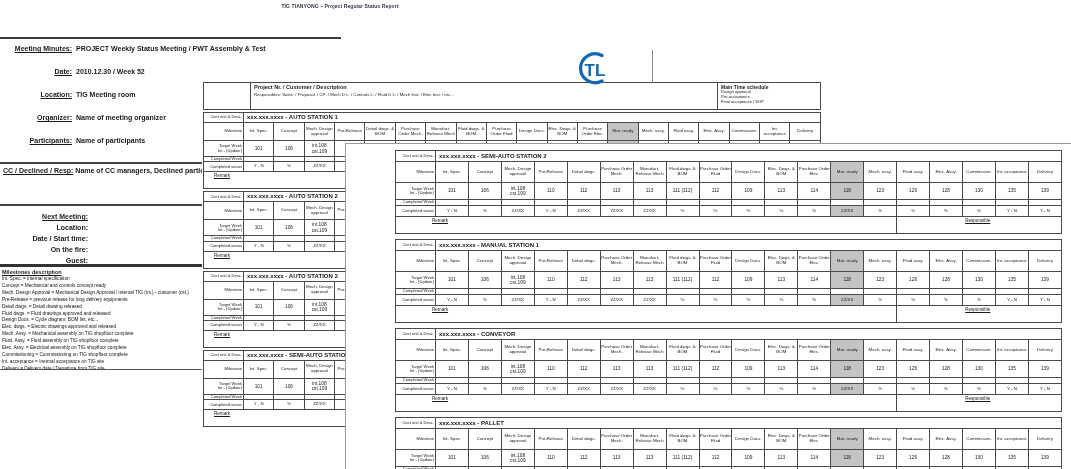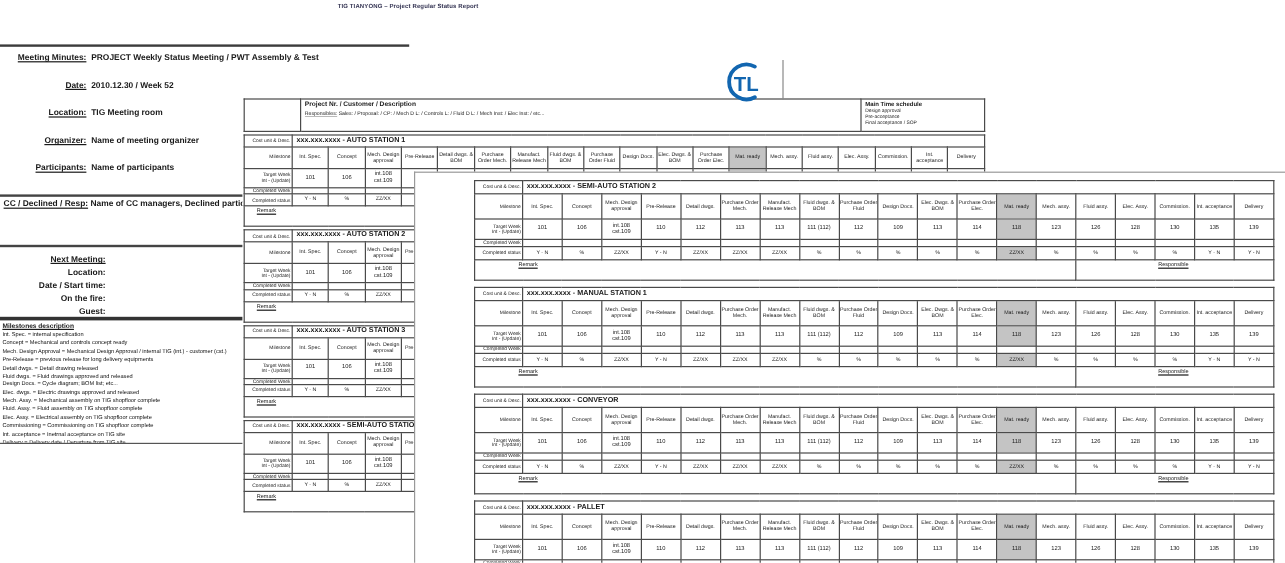--- a/index.html
+++ b/index.html
@@ -7,21 +7,21 @@
     width:1071px;height:469px;position:relative;overflow:hidden;
     background:#ffffff;font-family:"Liberation Sans",sans-serif;color:#1a1a1a;
   }
   .u{text-decoration:underline;}
 
   
   #slide-title{
     position:absolute;left:235px;top:3px;width:210px;text-align:center;
     font-size:5px;font-weight:bold;color:#333352;letter-spacing:.1px;
   }
-  #logo{position:absolute;left:603px;top:51px;z-index:4;}
+  #logo{position:absolute;left:576px;top:51px;z-index:4;}
   #logo-line{position:absolute;left:652px;top:50px;height:33px;width:0;
     border-left:1px solid #8a8a8a;z-index:4;}
 
   
   #left-sheet{
     position:absolute;left:0;top:37px;width:341px;height:331px;background:#fff;
     border-top:2px solid #3c3c3c;z-index:1;font-weight:bold;overflow:hidden;
   }
   .mm-row{position:absolute;left:0;display:flex;font-size:7px;white-space:nowrap;}
   .mm-row .lbl{display:inline-block;width:72px;text-align:right;text-decoration:underline;}

